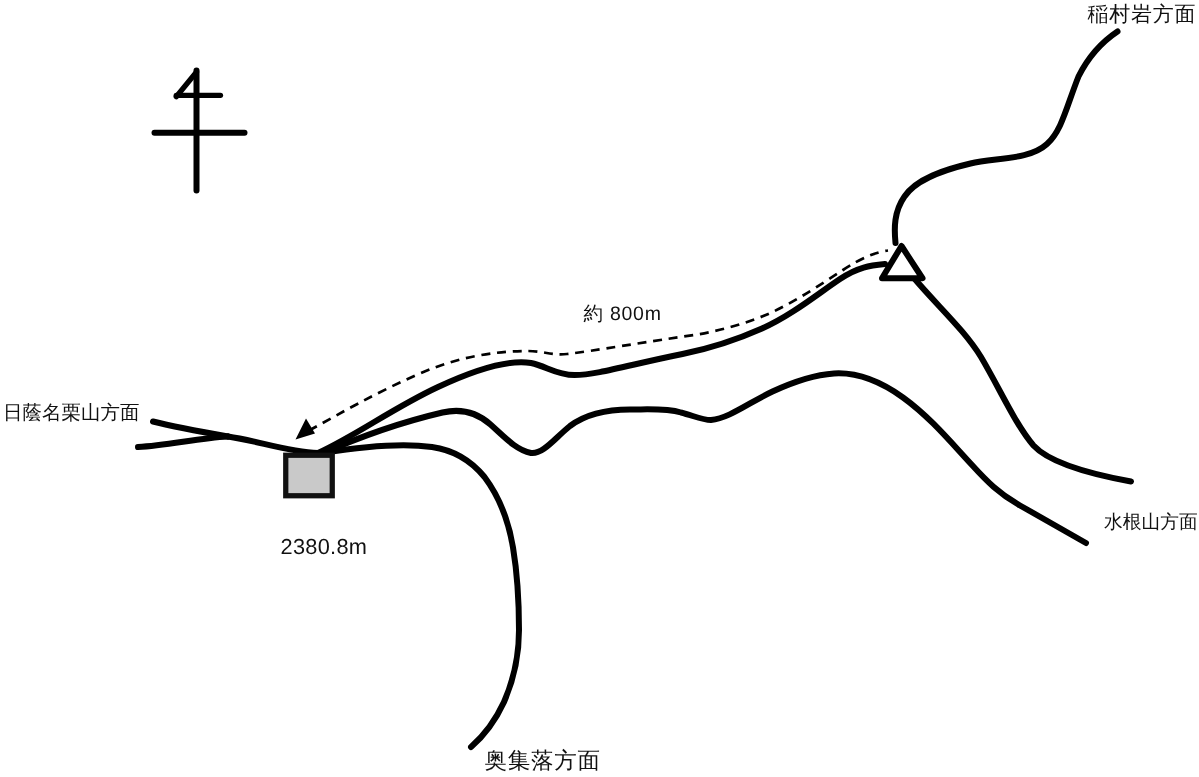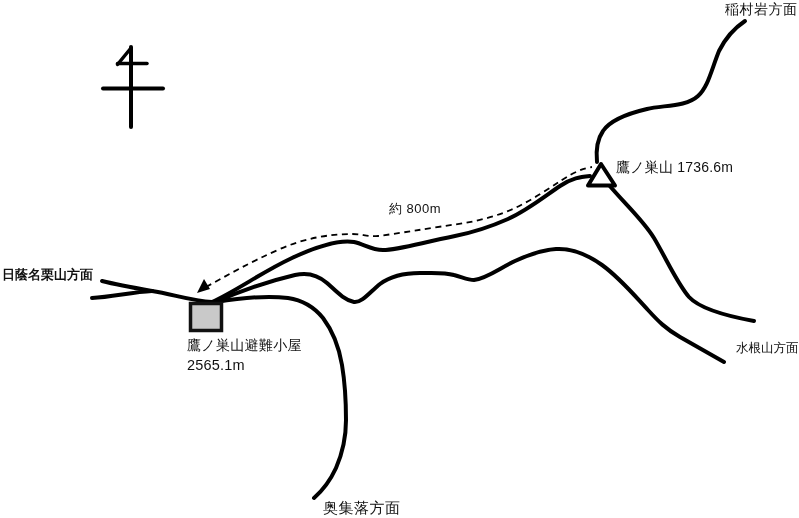--- a/index.html
+++ b/index.html
@@ -26,21 +26,21 @@
     position: absolute;
     color: #111111;
     white-space: nowrap;
     line-height: 1.15;
     letter-spacing: 0.5px;
     font-family: "Liberation Sans", "DejaVu Sans", sans-serif;
   }
   .lbl-inamuraiwa   { left: 725px; top: 1px;   font-size: 14px; }
   .lbl-peak         { left: 616px; top: 159px; font-size: 14px; letter-spacing: 0.2px; }
   .lbl-distance     { left: 389px; top: 202px; font-size: 13px; }
-  .lbl-hikage       { left: 2px;   top: 268px; font-size: 13px; letter-spacing: 0px; font-weight: bold; }
+  .lbl-hikage       { left: 2px;   top: 268px; font-size: 13px; letter-spacing: 0px; }
   .lbl-hutname      { left: 187px; top: 337px; font-size: 14px; letter-spacing: 0.3px; }
   .lbl-hutelev      { left: 187px; top: 357px; font-size: 14.5px; letter-spacing: 0.2px; }
   .lbl-mizune       { left: 736px; top: 341px; font-size: 12.5px; letter-spacing: 0px; }
   .lbl-oku          { left: 278px; top: 499px; font-size: 15px; margin-left: 45px; }
 </style>
 </head>
 <body>
 
 <div class="stage">
 
@@ -72,26 +72,24 @@
 
     <path d="M216,302 C240,298 265,295 288,298 C302,300 314,307 323,318 C332,330 339,347 342,365 C345,383 346,402 346,420 C346,437 343,452 336,468 C330,481 322,491 314,498" fill="none" stroke="#000000" stroke-width="4" stroke-linecap="round"></path>
 
     <path d="M601,164 L615,185.5 L588,185.5 Z" fill="#ffffff" stroke="#000000" stroke-width="4" stroke-linejoin="round"></path>
 
     <rect x="190.5" y="303.5" width="31" height="27" fill="#c9c9c9" stroke="#111111" stroke-width="3.5"></rect>
   </svg>
 
   <div class="label lbl-inamuraiwa">稲村岩方面</div>
 
-  <div class="label lbl-peak">鷹ノ巣山 1736.6m</div>
 
   <div class="label lbl-distance">約 800m</div>
 
   <div class="label lbl-hikage">日蔭名栗山方面</div>
 
-  <div class="label lbl-hutname">鷹ノ巣山避難小屋</div>
 
-  <div class="label lbl-hutelev">2565.1m</div>
+  <div class="label lbl-hutelev">2380.8m</div>
 
   <div class="label lbl-mizune">水根山方面</div>
 
   <div class="label lbl-oku">奥集落方面</div>
 </div>
 
 </body></html>

